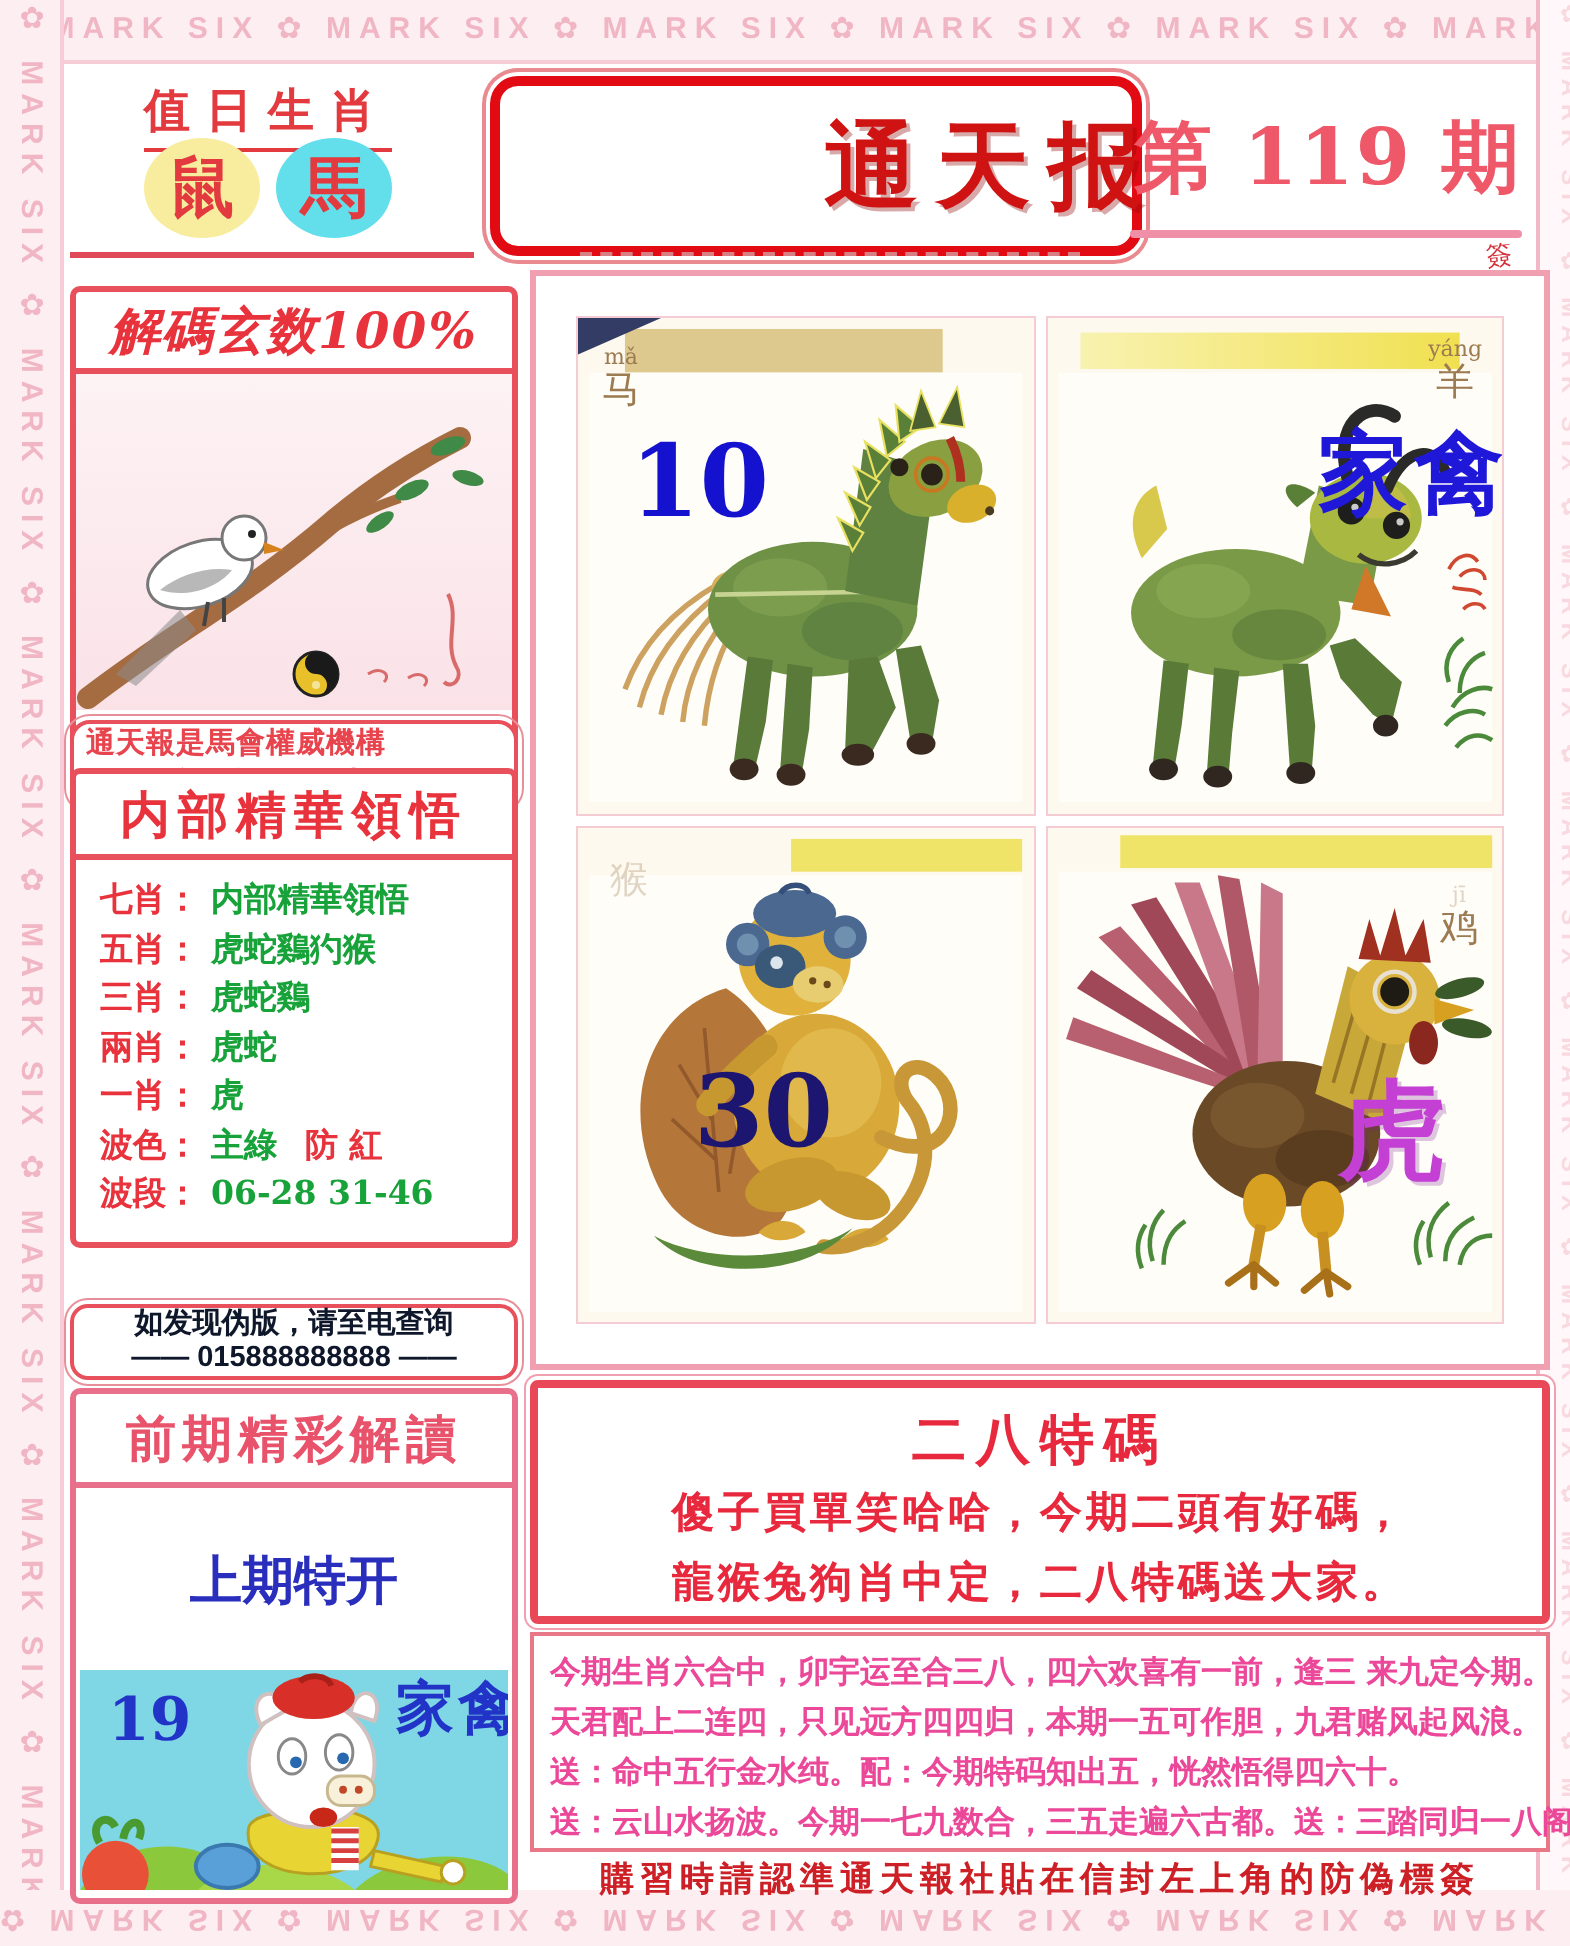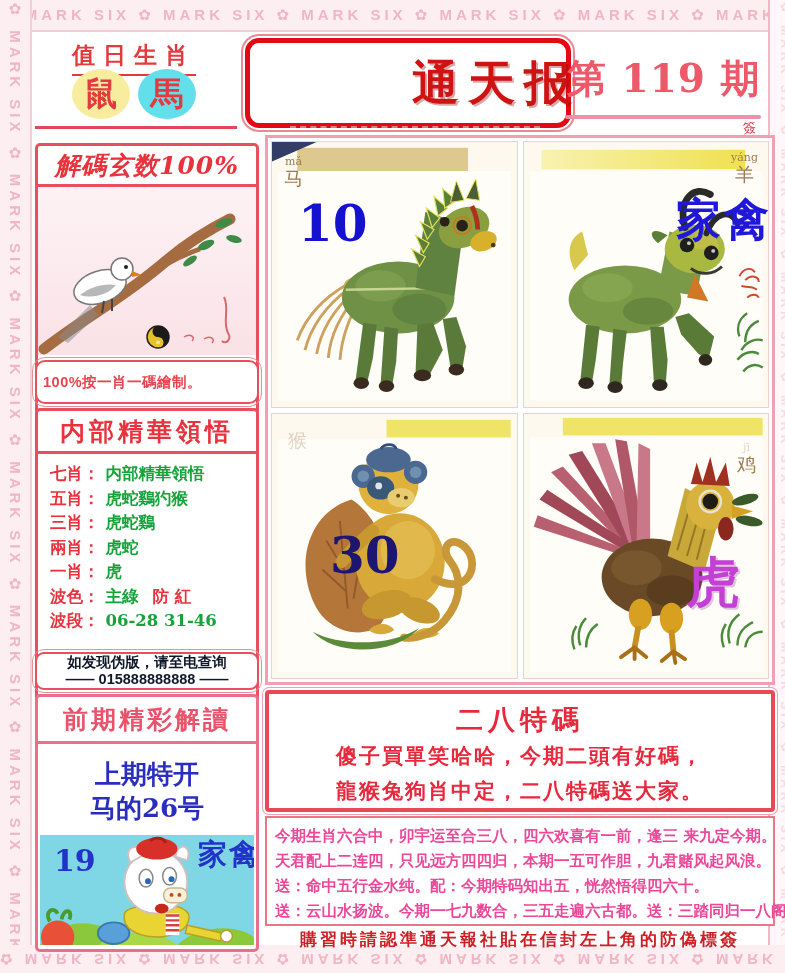--- a/index.html
+++ b/index.html
@@ -40,21 +40,21 @@
   
   .sbox{position:absolute;left:35px;width:224px;background:#fff;border:3px solid #e8505c;border-radius:5px;box-sizing:border-box;}
   .sbox-hd{border-bottom:3px solid #e8505c;display:flex;align-items:center;justify-content:center;
            font-weight:bold;color:#e8323c;font-family:"DejaVu Serif","Liberation Serif",serif;}
   .decode-box{top:143px;height:272px;}
   .decode-box .sbox-hd{height:38px;font-size:25px;letter-spacing:1px;font-style:italic;}
   .decode-art{position:absolute;left:0;top:41px;right:0;bottom:0;}
   .note-box{top:360px;height:44px;border-width:2px;border-radius:10px;outline:1px solid #e8909a;outline-offset:2px;
             display:flex;flex-direction:column;justify-content:center;padding:0 6px;}
   .note-box div{font-size:14.5px;font-weight:bold;color:#e8444e;line-height:20px;letter-spacing:.5px;}
-  .insight-box{top:408px;height:304px;}
+  .insight-box{top:384px;height:240px;}
   .insight-box .sbox-hd{height:40px;font-size:25px;letter-spacing:4px;}
   .insight-list{padding:8px 10px 0 12px;}
   .irow{font-size:16.5px;font-weight:bold;line-height:24.5px;white-space:nowrap;
         font-family:"DejaVu Serif","Liberation Serif",serif;}
   .ilabel{color:#e8323c;margin-right:6px;}
   .green{color:#17a23a;}  .redv{color:#e8323c;}
   .hotline-box{top:652px;height:38px;border-width:2px;border-radius:9px;outline:1px solid #e8909a;outline-offset:2px;
                display:flex;flex-direction:column;justify-content:center;align-items:center;}
   .hotline-box div{font-size:14.5px;font-weight:bold;color:#0f172a;line-height:17px;}
   .prev-box{top:694px;height:258px;border-color:#e8708a;}
@@ -63,21 +63,21 @@
   .prev-result div{font-size:26px;font-weight:bold;color:#2a2ebd;line-height:34px;
                    font-family:"DejaVu Serif","Liberation Serif",serif;text-align:center;}
   .pig-area{position:absolute;left:2px;right:2px;bottom:2px;height:112px;overflow:hidden;border-radius:0 0 3px 3px;}
   .pig-num{position:absolute;left:14px;top:8px;font-size:30px;font-weight:bold;color:#2233c8;
            font-family:"DejaVu Serif","Liberation Serif",serif;}
   .pig-cap{position:absolute;right:-6px;top:0px;font-size:29px;font-weight:bold;color:#2233c8;letter-spacing:2px;
            font-family:"DejaVu Serif","Liberation Serif",serif;}
   
   .gallery{position:absolute;left:265px;top:135px;width:510px;height:550px;background:#fff;
            border:3px solid #f0a0b0;box-sizing:border-box;display:grid;
-           grid-template-columns:1fr 1fr;grid-template-rows:1fr 1fr;gap:5px;padding:3px;}
+           grid-template-columns:1fr 1fr;grid-template-rows:1fr 1fr;gap:5px;padding:20px;}
   .quad{position:relative;overflow:hidden;background:#fdf9ee;border:1px solid #f6ccd4;}
   .quad svg{position:absolute;left:0;top:0;width:100%;height:100%;}
   .zlabel{position:absolute;color:#9c7b52;text-align:center;line-height:1.1;
           font-family:"DejaVu Serif","Liberation Serif",serif;}
   .zlabel .py{font-size:11px;display:block;}
   .zlabel .hz{font-size:19px;display:block;}
   .big-num{position:absolute;font-weight:bold;color:#1512cf;
            font-family:"DejaVu Serif","Liberation Serif",serif;font-size:50px;}
   .overlay-cn{position:absolute;font-weight:bold;font-family:"DejaVu Serif","Liberation Serif",serif;}
   .ov-jiaqin{right:-4px;top:48px;font-size:45px;color:#2018d8;letter-spacing:3px;}
@@ -153,20 +153,21 @@
         <path d="M120,139 A11,11 0 0 1 120,161 A5.5,5.5 0 0 0 120,150 A5.5,5.5 0 0 1 120,139 Z" fill="#1a1a1a"></path>
         <circle cx="120" cy="144.5" r="2" fill="#1a1a1a"></circle>
           <circle cx="120" cy="155.5" r="2" fill="#f4e49a"></circle>
         <path d="M186,110 C192,122 184,134 190,146 C194,152 188,158 184,154" stroke="#d86a6a" stroke-width="2" fill="none"></path>
         <path d="M146,150 C152,146 158,150 154,154 M166,152 C172,148 178,152 174,156" stroke="#d86a6a" stroke-width="1.5" fill="none"></path>
       </svg>
     </div>
   </div>
 
   <div class="sbox note-box">
+    <div>通天報是馬會權威機構</div>
     <div>100%按一肖一碼繪制。</div>
   </div>
 
   <div class="sbox insight-box">
     <div class="sbox-hd">内部精華領悟</div>
     <div class="insight-list">
       <div class="irow"><span class="ilabel">七肖：</span><span class="green">内部精華領悟</span></div>
       <div class="irow"><span class="ilabel">五肖：</span><span class="green">虎蛇鷄犳猴</span></div>
       <div class="irow"><span class="ilabel">三肖：</span><span class="green">虎蛇鷄</span></div>
       <div class="irow"><span class="ilabel">兩肖：</span><span class="green">虎蛇</span></div>
@@ -178,21 +179,20 @@
 
   <div class="sbox hotline-box">
     <div>如发现伪版，请至电查询</div>
     <div>—— 015888888888 ——</div>
   </div>
 
   <div class="sbox prev-box">
     <div class="sbox-hd">前期精彩解讀</div>
     <div class="prev-result">
       <div>上期特开</div>
-      <div>马的26号</div>
     </div>
     <div class="pig-area">
       <svg viewBox="0 0 218 112" preserveAspectRatio="none">
         <rect width="218" height="112" fill="#7fd6e4"></rect>
         <path d="M0,112 C20,84 60,84 80,104 L80,112 Z" fill="#8cc83c"></path>
         <path d="M140,112 C160,92 200,90 218,104 L218,112 Z" fill="#8cc83c"></path>
         <path d="M60,112 C80,94 120,96 140,112 Z" fill="#a8d848"></path>
         <circle cx="18" cy="104" r="17" fill="#e85038"></circle>
         <path d="M10,88 C4,78 14,72 18,80 M22,86 C24,74 34,76 30,86" stroke="#4a9a32" stroke-width="4" fill="none"></path>
         <ellipse cx="75" cy="100" rx="16" ry="11" fill="#5aa0d8" stroke="#3a78b0" stroke-width="2"></ellipse>

